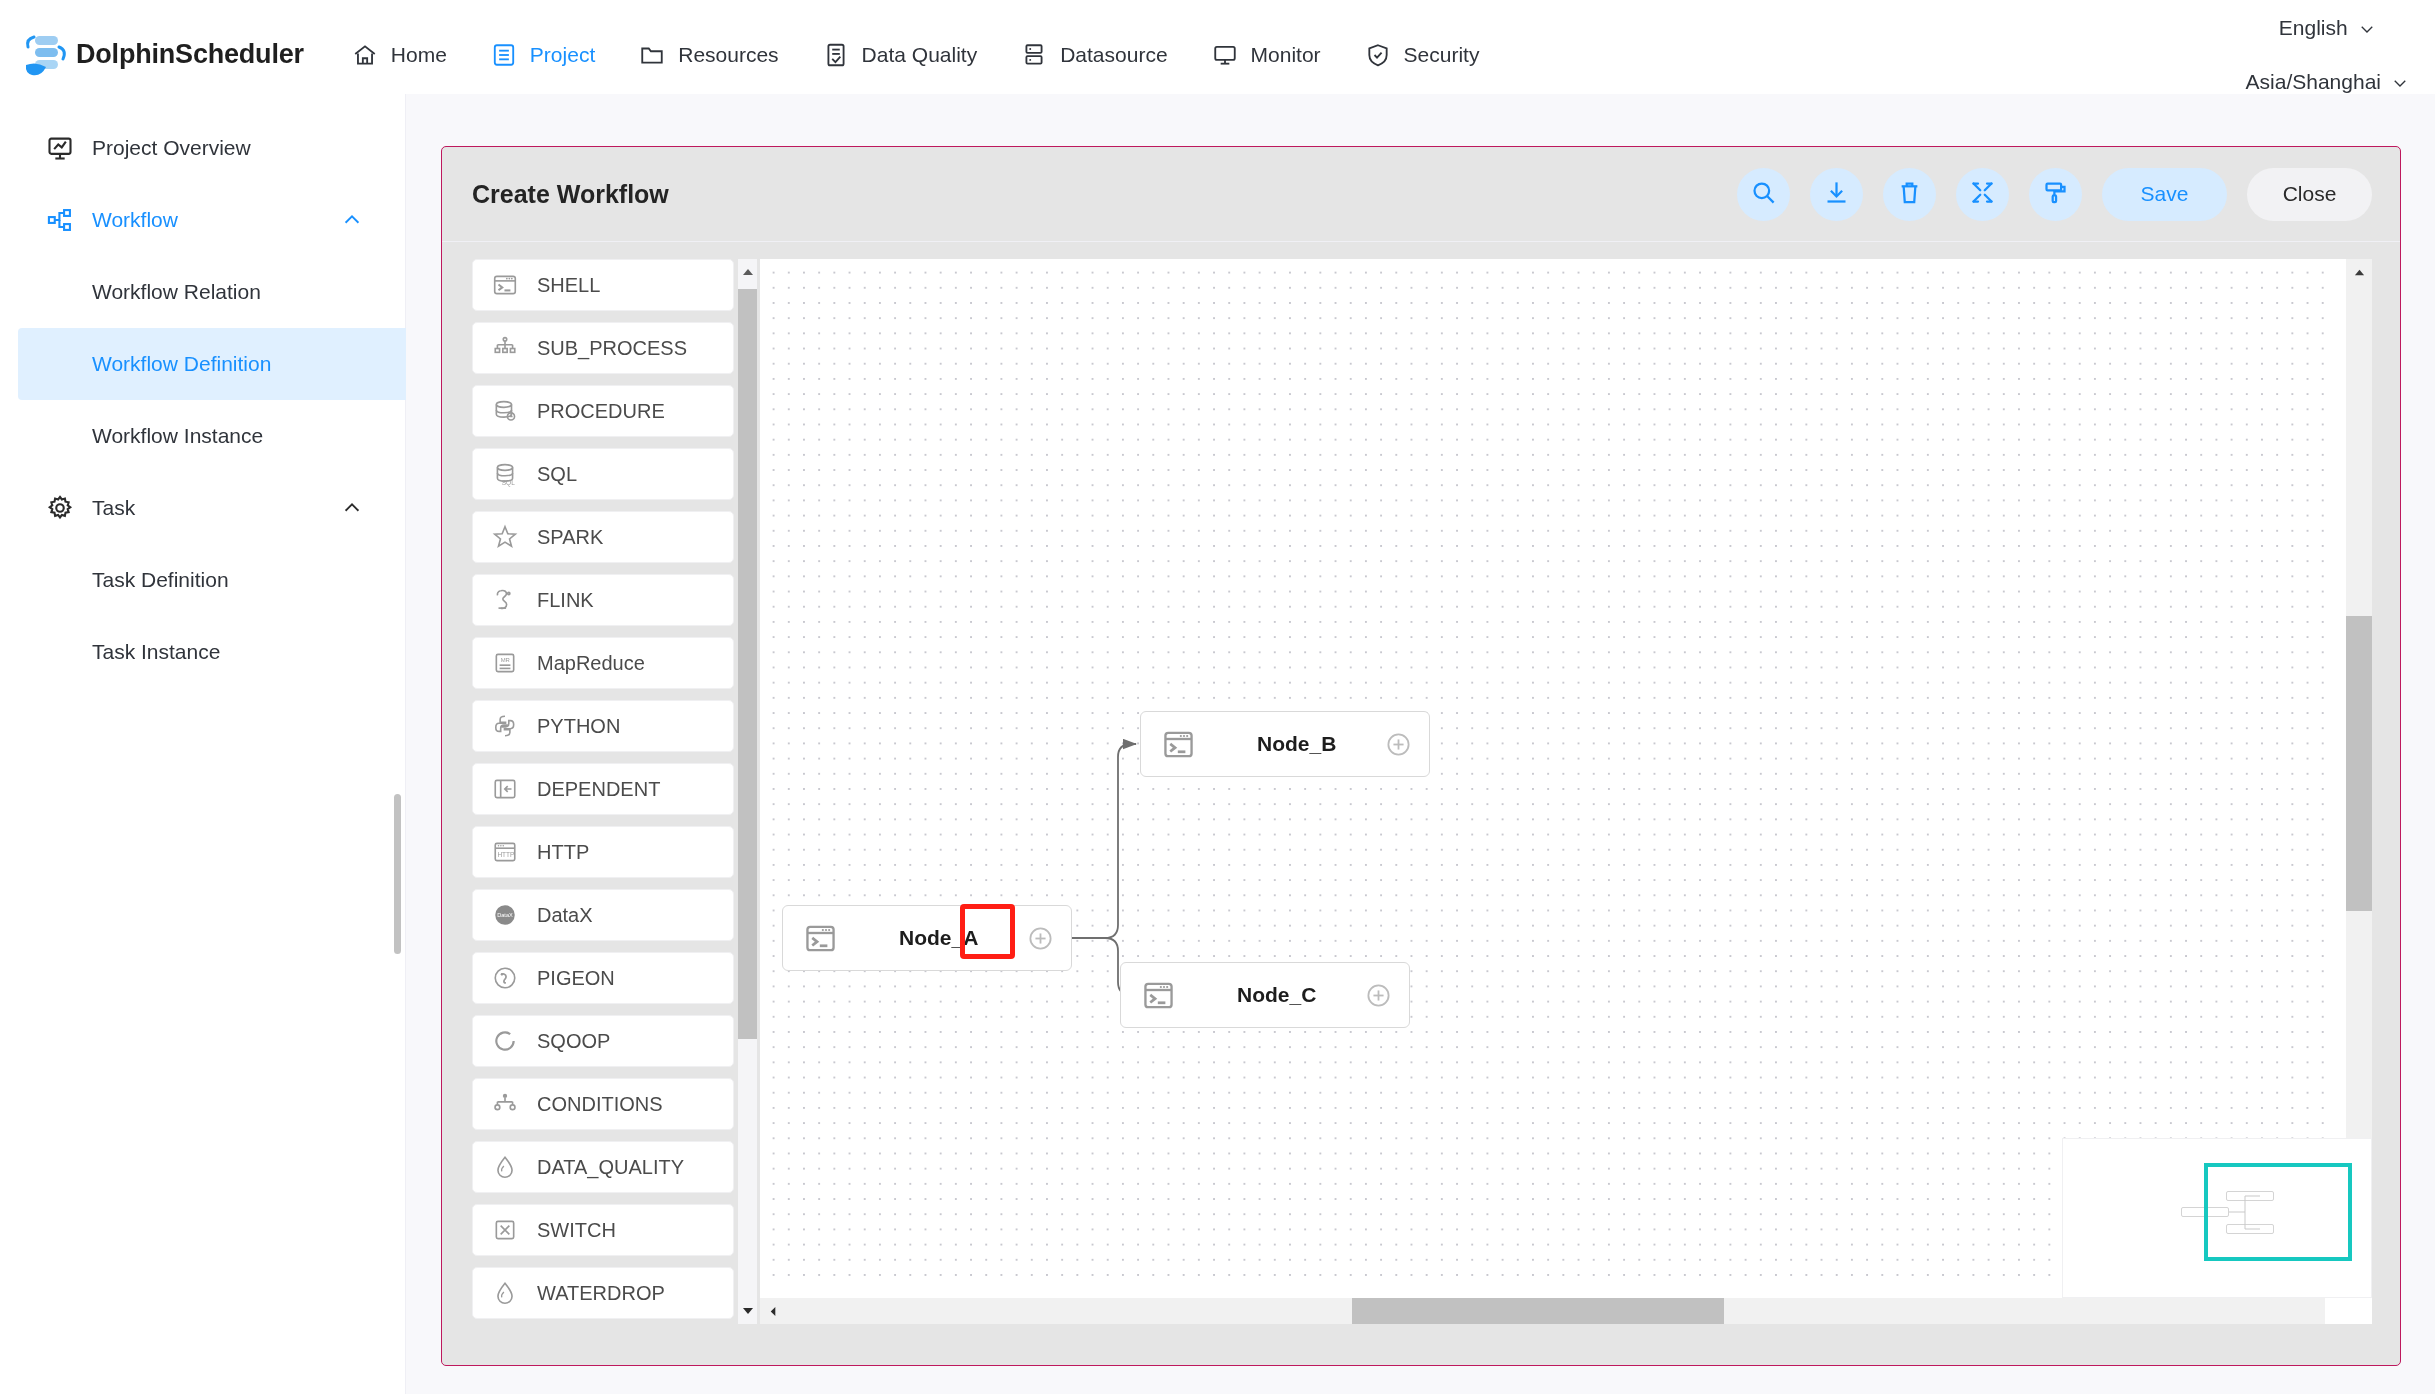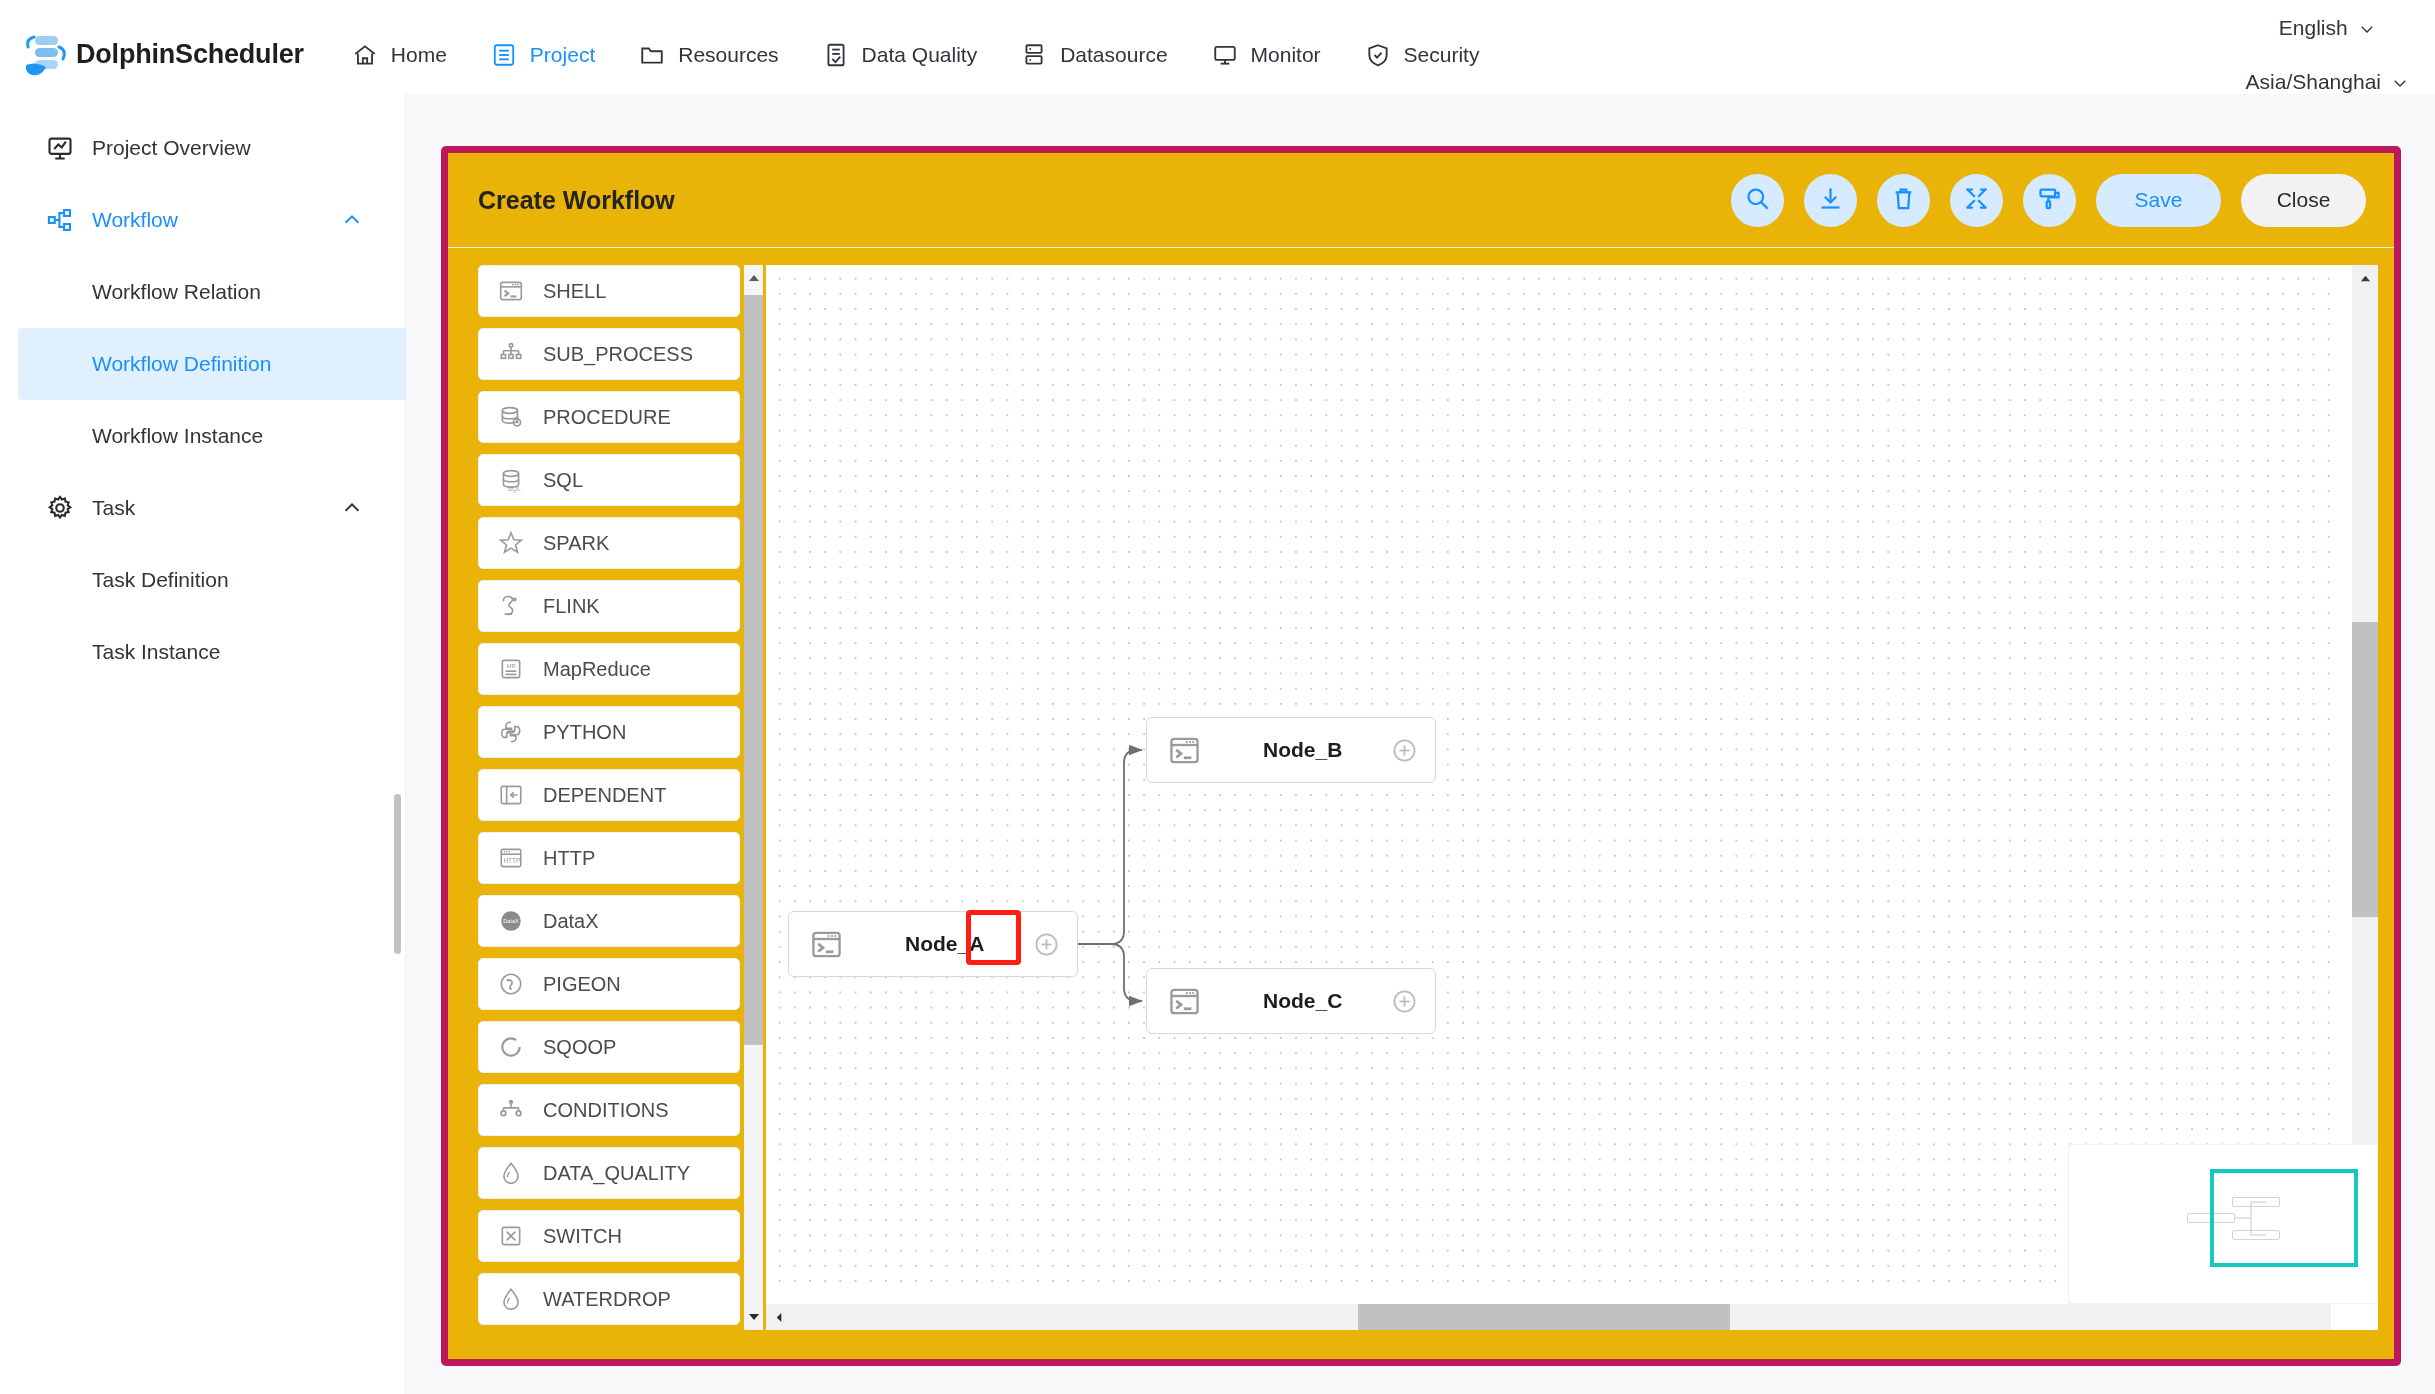--- a/index.html
+++ b/index.html
@@ -68,21 +68,21 @@
 
   
   #main {
     position: absolute; top: 94px; left: 406px;
     width: 2029px; height: 1300px;
     background: #f8f8fb;
   }
   #card {
     position: absolute; left: 35px; top: 52px;
     width: 1960px; height: 1220px;
-    background: #eab308; border: 7px solid #be185d;
+    background: #e5e5e5; border: 1px solid #be185d;
     border-radius: 5px;
   }
   #card-head {
     height: 95px; display: flex; align-items: center;
     padding: 0 28px 0 30px; border-bottom: 1px solid #f0f0f5;
   }
   #card-title { font-size: 25px; font-weight: 700; color: #242424; }
   #card-actions { margin-left: auto; display: flex; align-items: center; gap: 20px; }
   .round-btn {
     width: 53px; height: 53px; border-radius: 50%;
@@ -152,21 +152,21 @@
   .node-ico { width: 33px; height: 33px; margin-left: 21px; flex: none; }
   .node-label {
     font-size: 21px; font-weight: 700; color: #1d1d1d; margin-left: 18px;
   }
   .node-plus {
     margin-left: auto; margin-right: 17px;
     width: 27px; height: 27px; flex: none; cursor: pointer;
   }
   #node-a { left: 22px; top: 646px; }
   #node-b { left: 380px; top: 452px; }
-  #node-c { left: 380px; top: 703px; }
+  #node-c { left: 360px; top: 703px; }
   #plus-highlight {
     position: absolute; left: 200px; top: 645px;
     width: 55px; height: 55px;
     border: 5px solid #ff1e14; border-radius: 4px;
     pointer-events: none;
   }
   #edges { position: absolute; left: 0; top: 0; width: 1565px; height: 1022px; }
 
   
   #cv-hbar {

